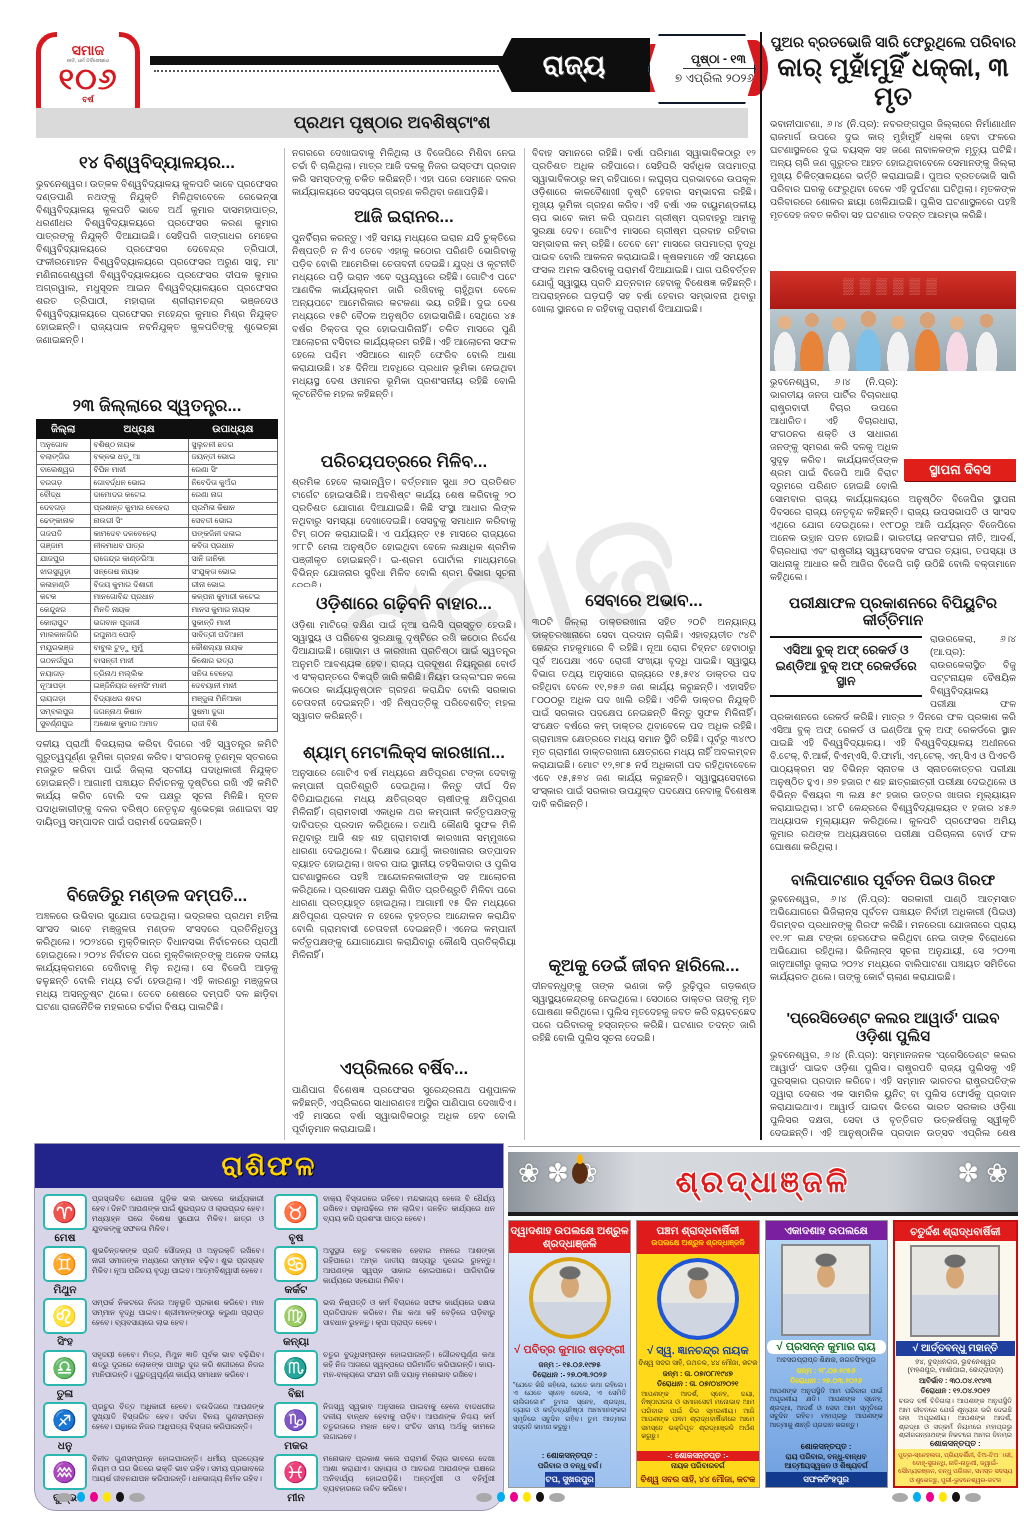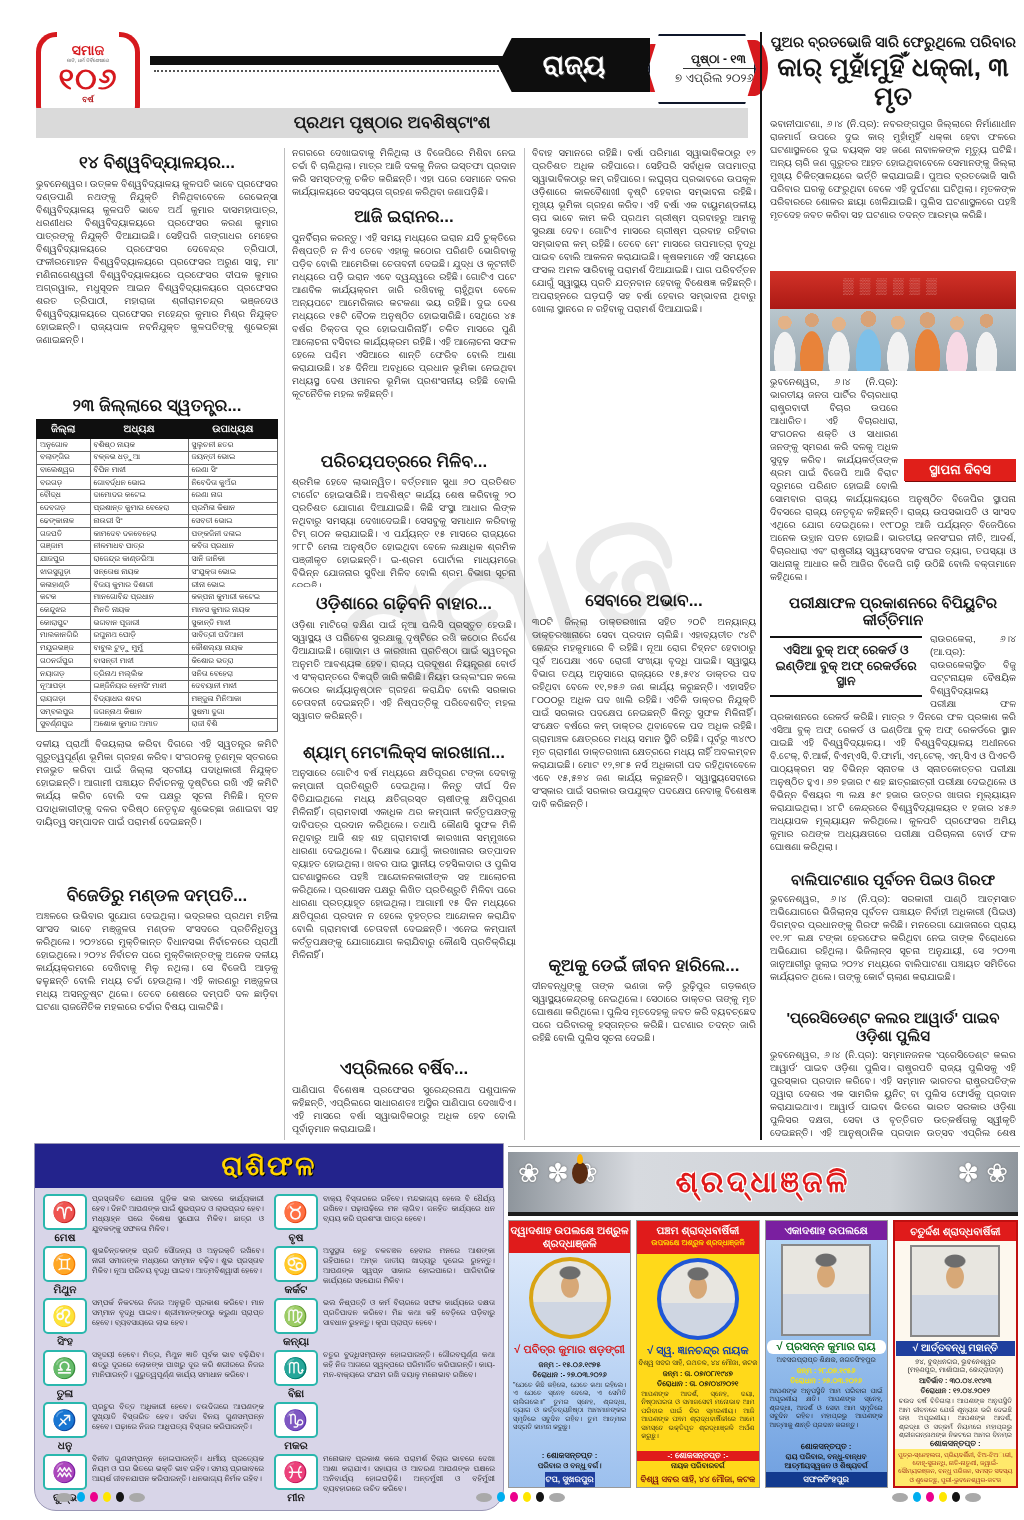--- a/index.html
+++ b/index.html
@@ -438,20 +438,21 @@
             <div class="icbox" style="color: rgb(138, 109, 26);">♐</div>
             <div class="nm">ଧନୁ</div>
           </div>
           <div class="tx">ପ୍ରଚୁର ବିତ୍ତ ଅଧିକାରୀ ହେବେ। ଚଉଦିଗରେ ଆପଣଙ୍କ ସୁଖ୍ୟାତି ବିସ୍ତାରିତ ହେବ। ସର୍ବଦା ବିନୟ ଗୁଣସମ୍ପନ୍ନ ହେବେ। ପଢ଼ାରେ ନିଜର ଆଧିପତ୍ୟ ବିସ୍ତାର କରିପାରନ୍ତି।</div>
         </div>
         <div class="sign">
           <div class="ic">
             <div class="icbox" style="color: rgb(214, 164, 19);">♑</div>
             <div class="nm">ମକର</div>
           </div>
+          <div class="tx">ନିଜସ୍ୱ ସ୍ୱଭାବ ଅନୁସାରେ ପାଇବାକୁ ହେଲେ ବାଦଧରୀର ଦଳୀୟ ବାନ୍ଧବ ହେବାକୁ ପଡ଼ିବ। ଆପଣଙ୍କ ନିଶ୍ଚୟ କର୍ମ ଚତୁରତାରେ ମହାନ ହେବ। ସଂଚିତ ସମୟ ଅର୍ଥକୁ କାମରେ ଲଗାଇବେ।</div>
         </div>
         <div class="sign">
           <div class="ic">
             <div class="icbox" style="color: rgb(214, 42, 28);">♒</div>
             <div class="nm">କୁମ୍ଭ</div>
           </div>
           <div class="tx">ବିନୀତ ଗୁଣସମ୍ପନ୍ନ ହୋଇପାରନ୍ତି। ଧର୍ମୀୟ ପ୍ରତ୍ୟେକ ନିୟମ ଓ ଘର ଭିତରେ ଭକ୍ତି ଭାବ ରହିବ। ସମୟ ପ୍ରଭାବରେ ଆୟର୍ଷ ଜୀବନଯାପନ କରିପାରନ୍ତି। ଧନଭାଗ୍ୟ ନିର୍ମଳ ରହିବ।</div>
         </div>
         <div class="sign">
           <div class="ic">

